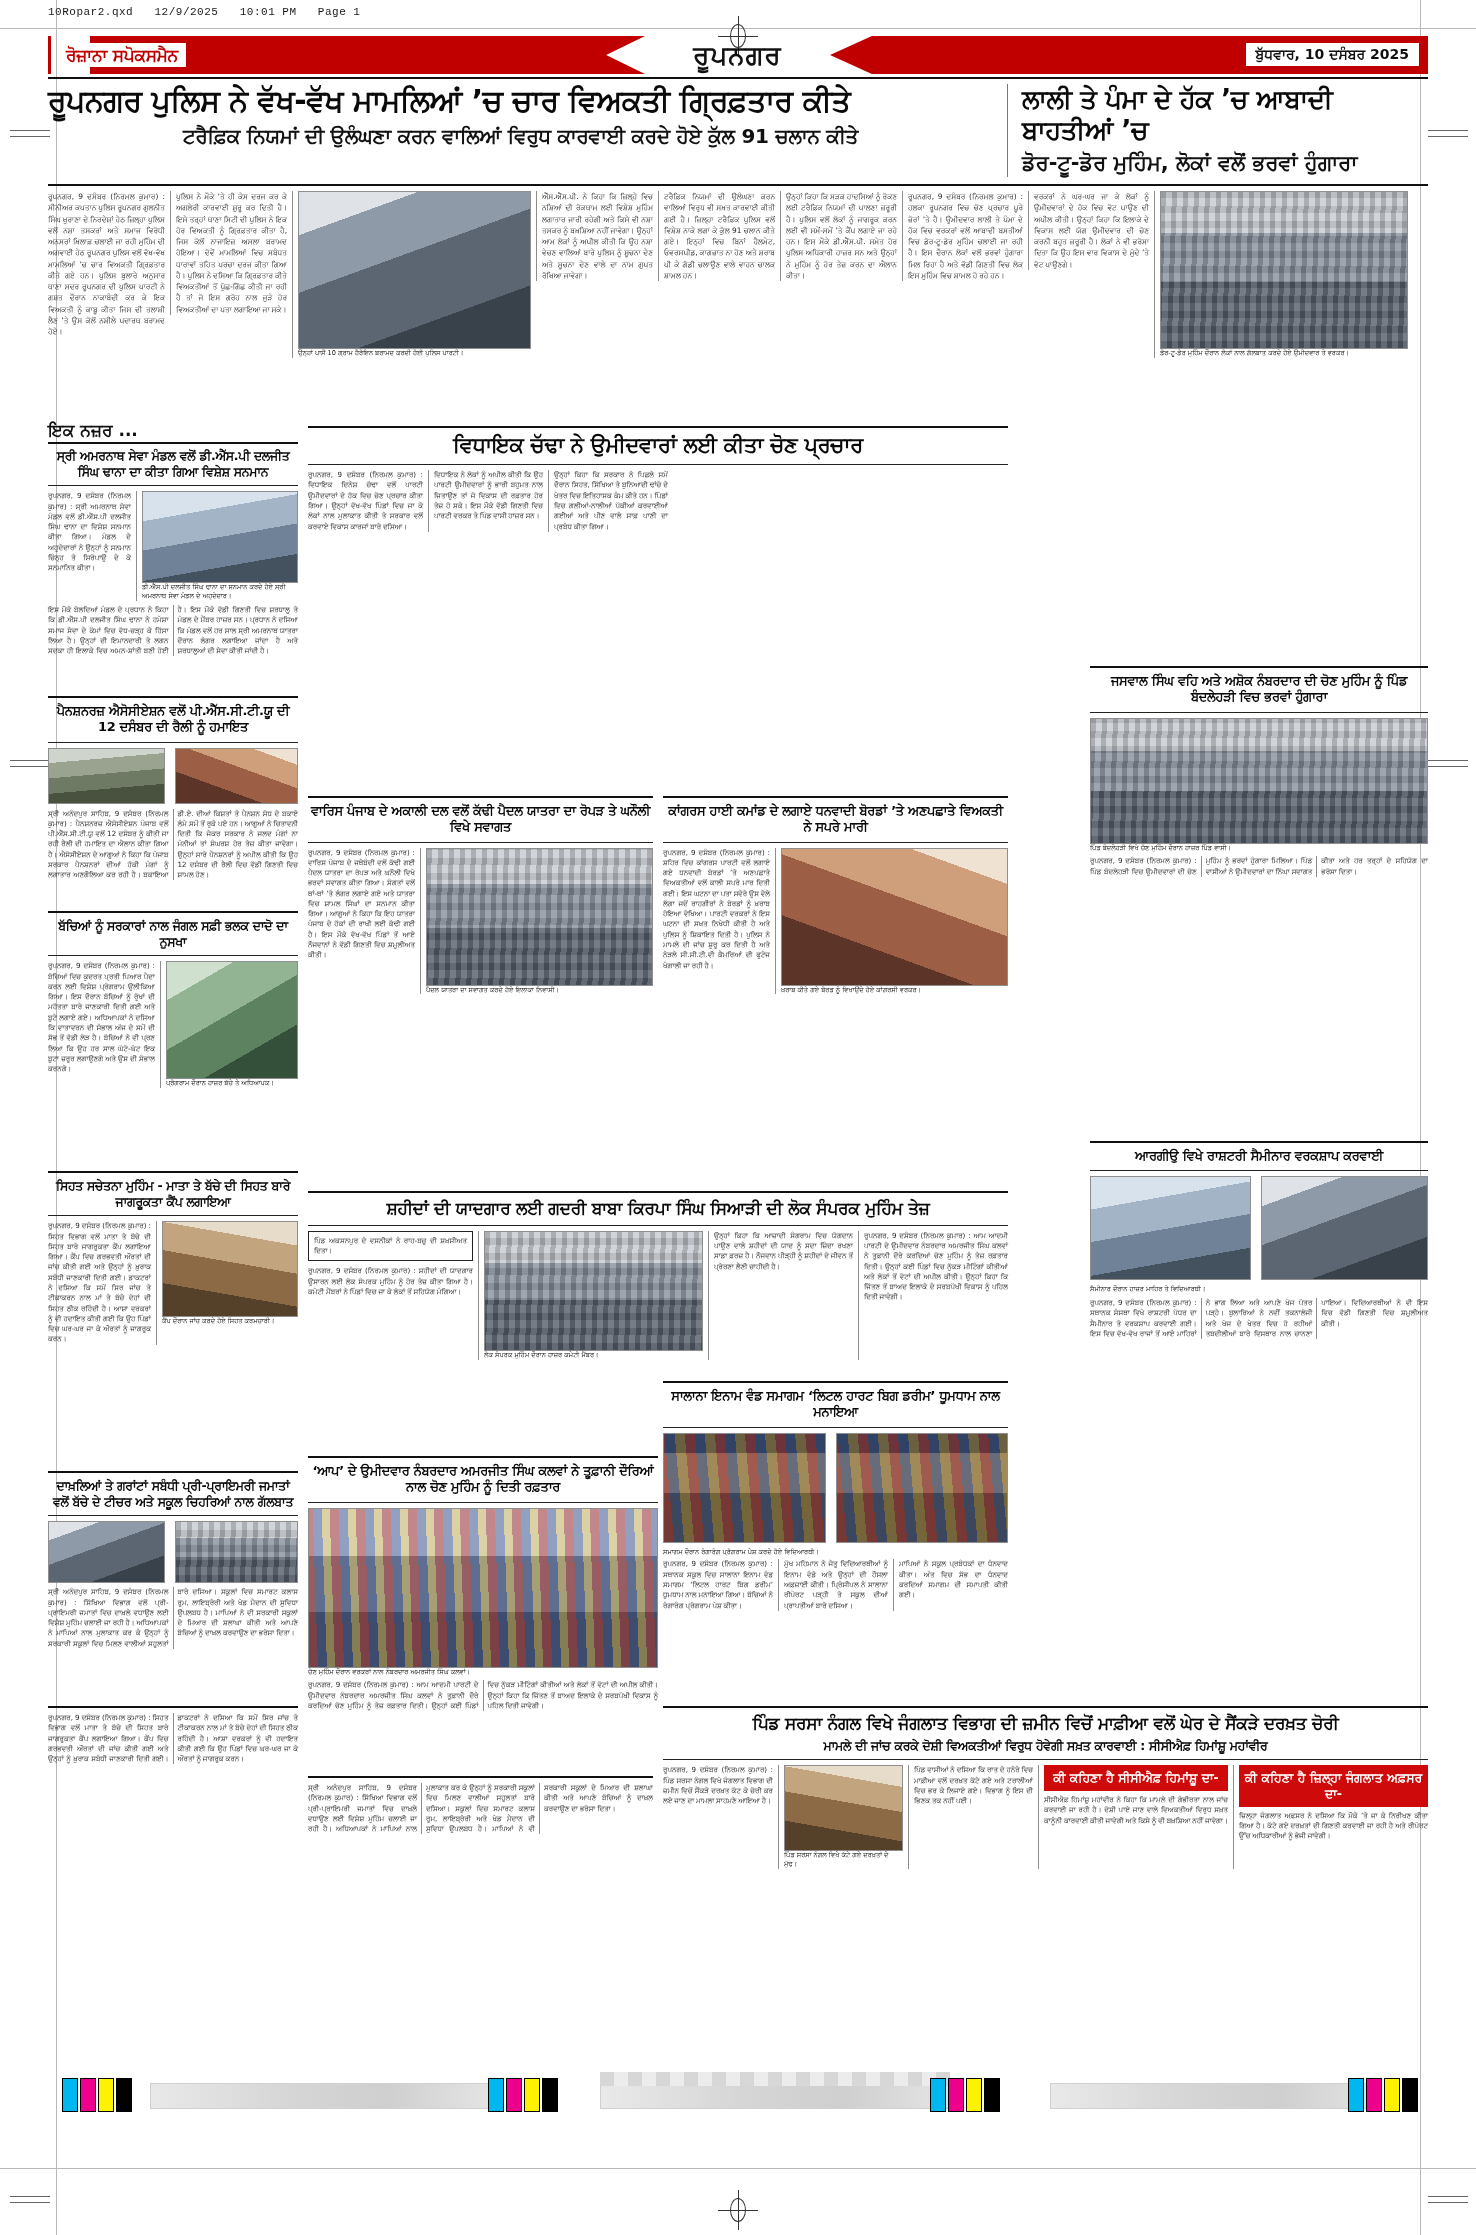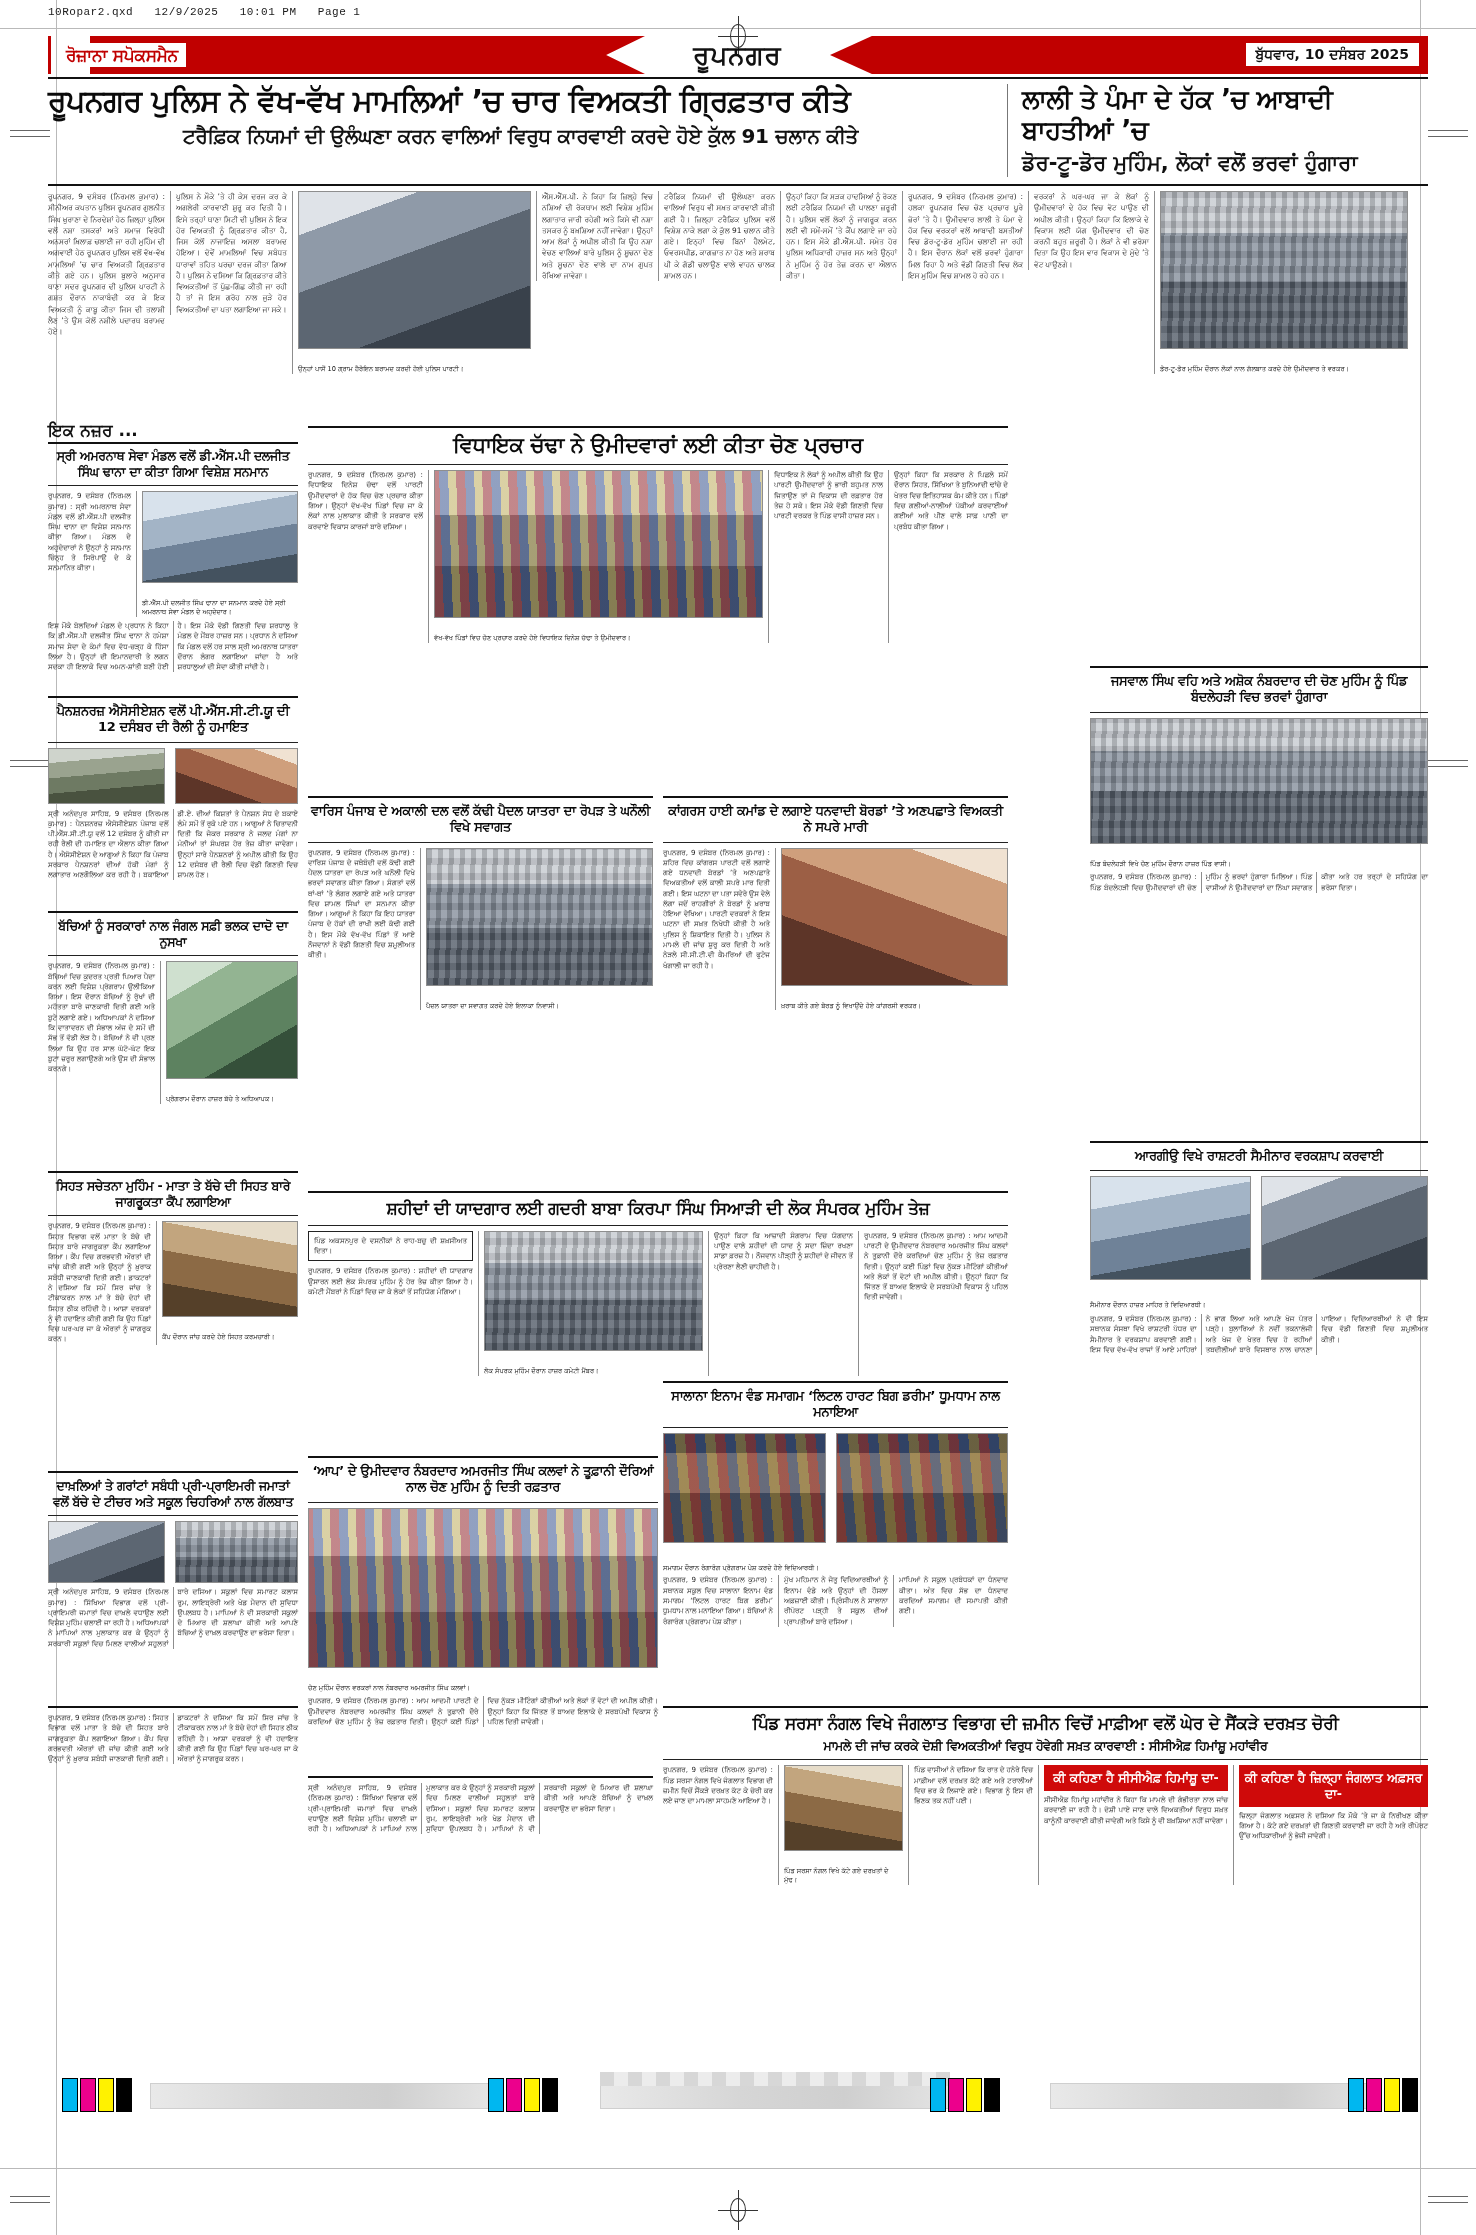--- a/index.html
+++ b/index.html
@@ -125,21 +125,21 @@
   .sec-hl.s13 { font-size:12.5px; line-height:1.25; }
   .vrule { border-left:1px solid #8d8d8d; }
 
   
   .photo {
     position:relative; overflow:hidden;
     background:#b9bcb4; border:1px solid #8e8e8e;
   }
   .pcap {
     font-family:"DejaVu Sans", sans-serif; font-size:6.6px;
-    color:#111; line-height:1.35; padding-top:16px; text-align:left;
+    color:#111; line-height:1.35; padding-top:0; text-align:left;
   }
   
   .ph-a { background:
       linear-gradient(175deg,#cfd4cc 0 22%, #9aa38f 22% 46%, #6e7a63 46% 70%, #49523f 70% 100%),
       #7d8a72; }
   .ph-b { background:
       linear-gradient(160deg,#dfe3e8 0 18%, #8f9aa8 18% 42%, #5c6672 42% 74%, #39414b 74% 100%); }
   .ph-c { background:
       linear-gradient(190deg,#e6dcc9 0 20%, #c2a57e 20% 44%, #8c6a45 44% 72%, #554029 72% 100%); }
   .ph-d { background:
@@ -358,24 +358,20 @@
 </div>
 
 <div class="zone" style="left:308px;top:420px;width:700px;">
   <div class="rule-med"></div>
   <div class="sec-hl s22" style="margin-bottom:6px;">ਵਿਧਾਇਕ ਚੱਢਾ ਨੇ ਉਮੀਦਵਾਰਾਂ ਲਈ ਕੀਤਾ ਚੋਣ ਪ੍ਰਚਾਰ</div>
   <div class="rule-thin"></div>
   <div class="cols">
     <div class="col" style="width:120px;">
       <div class="body-text tight">ਰੂਪਨਗਰ, 9 ਦਸੰਬਰ (ਨਿਰਮਲ ਕੁਮਾਰ) : ਵਿਧਾਇਕ ਦਿਨੇਸ਼ ਚੱਢਾ ਵਲੋਂ ਪਾਰਟੀ ਉਮੀਦਵਾਰਾਂ ਦੇ ਹੱਕ ਵਿਚ ਚੋਣ ਪ੍ਰਚਾਰ ਕੀਤਾ ਗਿਆ। ਉਨ੍ਹਾਂ ਵੱਖ-ਵੱਖ ਪਿੰਡਾਂ ਵਿਚ ਜਾ ਕੇ ਲੋਕਾਂ ਨਾਲ ਮੁਲਾਕਾਤ ਕੀਤੀ ਤੇ ਸਰਕਾਰ ਵਲੋਂ ਕਰਵਾਏ ਵਿਕਾਸ ਕਾਰਜਾਂ ਬਾਰੇ ਦਸਿਆ।</div>
     </div>
-    <div class="col vrule" style="width:340px;">
-      <div class="photo ph-turban" style="height:148px;"></div>
-      <div class="pcap">ਵੱਖ-ਵੱਖ ਪਿੰਡਾਂ ਵਿਚ ਚੋਣ ਪ੍ਰਚਾਰ ਕਰਦੇ ਹੋਏ ਵਿਧਾਇਕ ਦਿਨੇਸ਼ ਚੱਢਾ ਤੇ ਉਮੀਦਵਾਰ।</div>
-    </div>
     <div class="col vrule" style="width:120px;">
       <div class="body-text tight">ਵਿਧਾਇਕ ਨੇ ਲੋਕਾਂ ਨੂੰ ਅਪੀਲ ਕੀਤੀ ਕਿ ਉਹ ਪਾਰਟੀ ਉਮੀਦਵਾਰਾਂ ਨੂੰ ਭਾਰੀ ਬਹੁਮਤ ਨਾਲ ਜਿਤਾਉਣ ਤਾਂ ਜੋ ਵਿਕਾਸ ਦੀ ਰਫ਼ਤਾਰ ਹੋਰ ਤੇਜ਼ ਹੋ ਸਕੇ। ਇਸ ਮੌਕੇ ਵੱਡੀ ਗਿਣਤੀ ਵਿਚ ਪਾਰਟੀ ਵਰਕਰ ਤੇ ਪਿੰਡ ਵਾਸੀ ਹਾਜ਼ਰ ਸਨ।</div>
     </div>
     <div class="col vrule" style="width:120px;">
       <div class="body-text tight">ਉਨ੍ਹਾਂ ਕਿਹਾ ਕਿ ਸਰਕਾਰ ਨੇ ਪਿਛਲੇ ਸਮੇਂ ਦੌਰਾਨ ਸਿਹਤ, ਸਿੱਖਿਆ ਤੇ ਬੁਨਿਆਦੀ ਢਾਂਚੇ ਦੇ ਖੇਤਰ ਵਿਚ ਇਤਿਹਾਸਕ ਕੰਮ ਕੀਤੇ ਹਨ। ਪਿੰਡਾਂ ਵਿਚ ਗਲੀਆਂ-ਨਾਲੀਆਂ ਪੱਕੀਆਂ ਕਰਵਾਈਆਂ ਗਈਆਂ ਅਤੇ ਪੀਣ ਵਾਲੇ ਸਾਫ਼ ਪਾਣੀ ਦਾ ਪ੍ਰਬੰਧ ਕੀਤਾ ਗਿਆ।</div>
     </div>
   </div>
 </div>
 
 <div class="zone" style="left:308px;top:790px;width:345px;">

